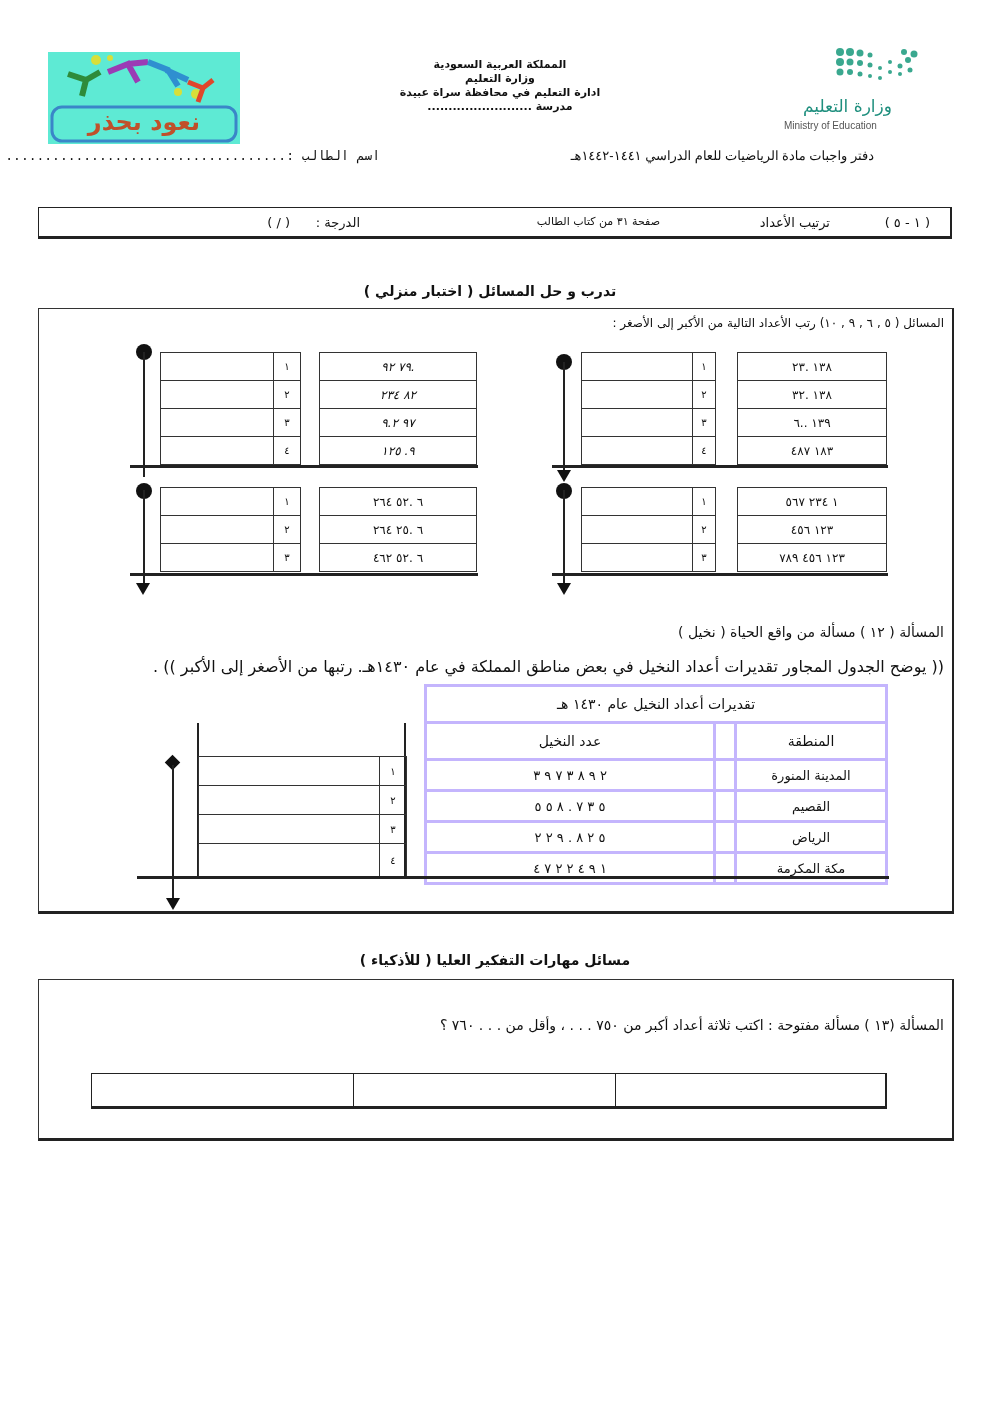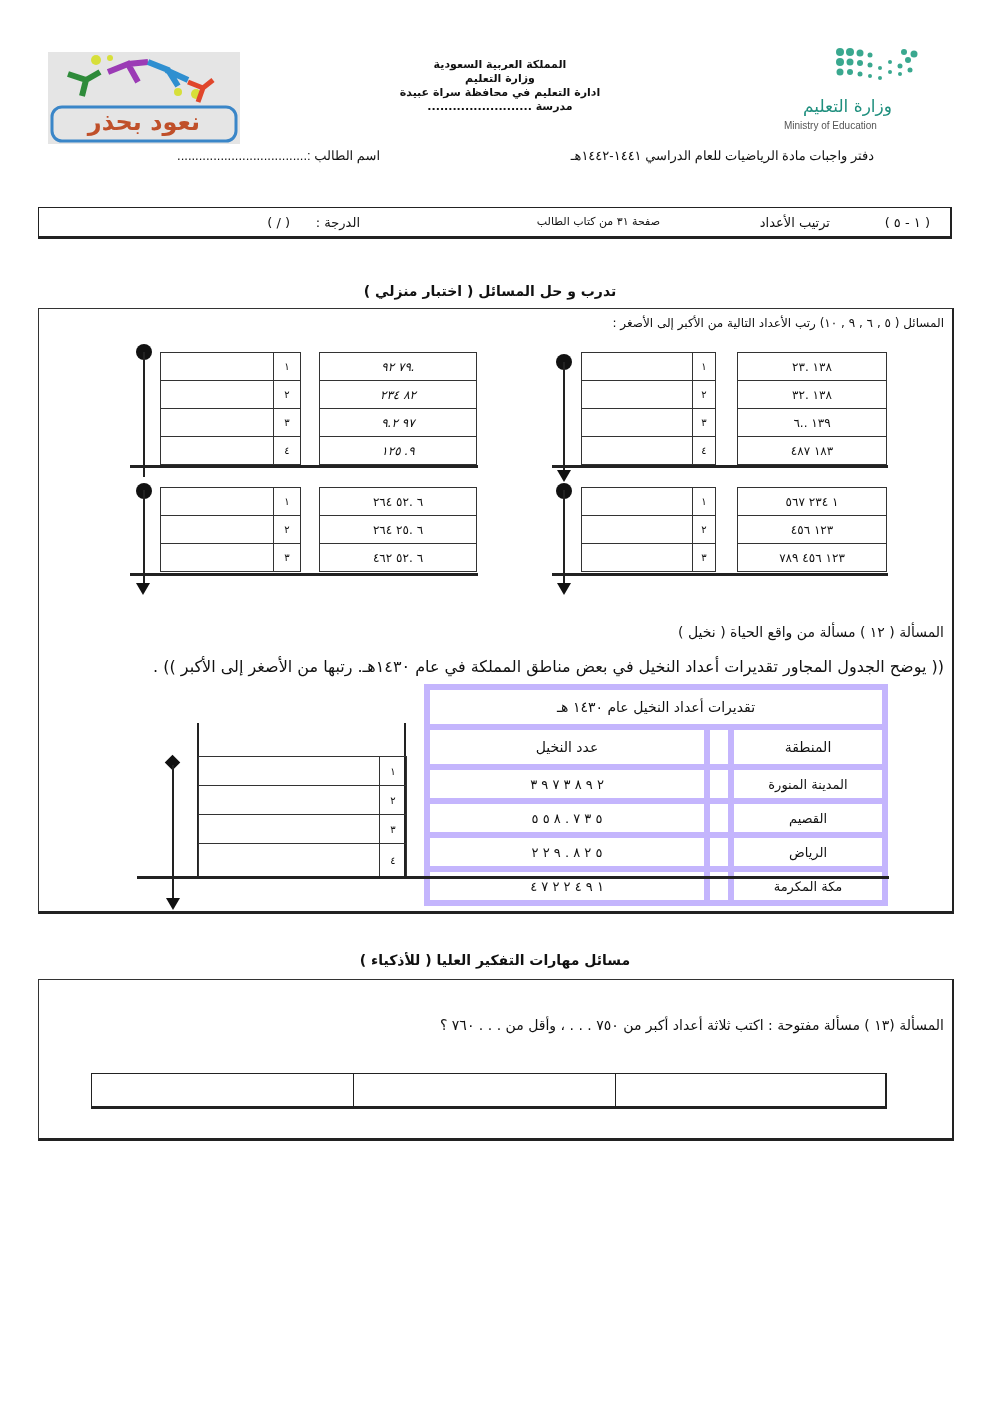--- a/index.html
+++ b/index.html
@@ -1,37 +1,37 @@
 <!DOCTYPE html>
 <html><head>
 <meta charset="utf-8">
 <style>
   html, body { margin:0; padding:0; background:#ffffff; }
   body { width:992px; height:1403px; position:relative; font-family:"DejaVu Sans", sans-serif; color:#111; overflow:hidden; }
   .abs { position:absolute; }
   .rtl { direction:rtl; unicode-bidi:embed; }
   .hdr-center { left:380px; top:58px; width:240px; text-align:center; font-family:"DejaVu Sans", sans-serif; font-weight:bold; font-size:11px; line-height:14px; }
-  .logo-left { left:48px; top:52px; width:192px; height:92px; background:#e5e5e5; }
+  .logo-left { left:48px; top:52px; width:192px; height:92px; background:#5eead4; }
   .logo-right { left:780px; top:44px; width:140px; height:95px; }
   .title-line { top:148px; font-size:13px; font-family:"Liberation Sans", sans-serif; }
   .lesson-box { left:38px; top:207px; width:914px; height:32px; border:1px solid #222; border-bottom:3px solid #222; border-right:2px solid #222; box-sizing:border-box; }
   .lesson-box span { position:absolute; top:7px; font-size:13px; }
   .section-title { font-size:14px; text-align:center;font-weight:bold; }
   .panel { border:1px solid #333; border-right:2px solid #222; border-bottom:3px solid #222; box-sizing:border-box; }
   table.grid { border-collapse:collapse; position:absolute; }
   table.grid td { border:1px solid #333; height:27px; padding:0; font-size:12px; text-align:center; }
   .num-cell { width:300px; }
   .idx-cell { width:22px; font-size:10px !important; }
   .vline { position:absolute; width:2px; background:#222; }
   .hline { position:absolute; height:3px; background:#222; }
   .dot { position:absolute; width:16px; height:16px; border-radius:50%; background:#111; }
   .arrow { position:absolute; width:0; height:0; border-left:7px solid transparent; border-right:7px solid transparent; border-top:12px solid #111; }
   .diamond { position:absolute; width:11px; height:11px; background:#111; transform:rotate(45deg); }
   .palm-table { position:absolute; border-collapse:collapse; }
-  .palm-table td { border:6px solid #c4b5fd; height:28px; font-size:13px; text-align:center; padding:0; }
+  .palm-table td { border:3px solid #c4b5fd; height:28px; font-size:13px; text-align:center; padding:0; }
   .answer-row { position:absolute; border-collapse:collapse; }
   .answer-row td { border:1px solid #222; height:30px; }
 </style>
 </head>
 <body>
 
 <div class="abs logo-left">
   <svg width="192" height="92" viewBox="0 0 192 92">
     <circle cx="48" cy="8" r="5" fill="#d7df3a"></circle>
       <circle cx="62" cy="6" r="3" fill="#d7df3a"></circle>
@@ -78,21 +78,21 @@
         <circle cx="130" cy="26" r="2.5"></circle>
         <circle cx="110" cy="18" r="2"></circle>
         <circle cx="124" cy="8" r="3"></circle>
     </g>
   </svg>
   <div class="abs rtl" style="left:0;top:52px;width:112px;text-align:right;font-size:17px;color:#1f8f7e;">وزارة التعليم</div>
   <div class="abs" style="left:4px;top:76px;width:120px;font-size:10px;color:#555;font-family:'Liberation Sans', sans-serif;">Ministry of Education</div>
 </div>
 
 <div class="abs title-line rtl" style="right:118px;">دفتر واجبات مادة الرياضيات للعام الدراسي ١٤٤١-١٤٤٢هـ</div>
-<div class="abs title-line rtl" style="right:612px;">اسم الطالب :....................................</div>
+<div class="abs title-line rtl" style="right:612px;font-family:Liberation Mono, monospace;">اسم الطالب :....................................</div>
 
 <div class="abs lesson-box rtl">
   <span style="right:20px;">( ١  -  ٥ )</span>
   <span style="right:120px;">ترتيب الأعداد</span>
   <span style="right:290px;font-size:11px;">صفحة ٣١ من كتاب الطالب</span>
   <span style="right:590px;">الدرجة :</span>
   <span style="right:660px;">(          /          )</span>
 </div>
 
 <div class="abs section-title rtl" style="left:330px;top:283px;width:320px;">تدرب و حل المسائل   (  اختبار منزلي  )</div>

